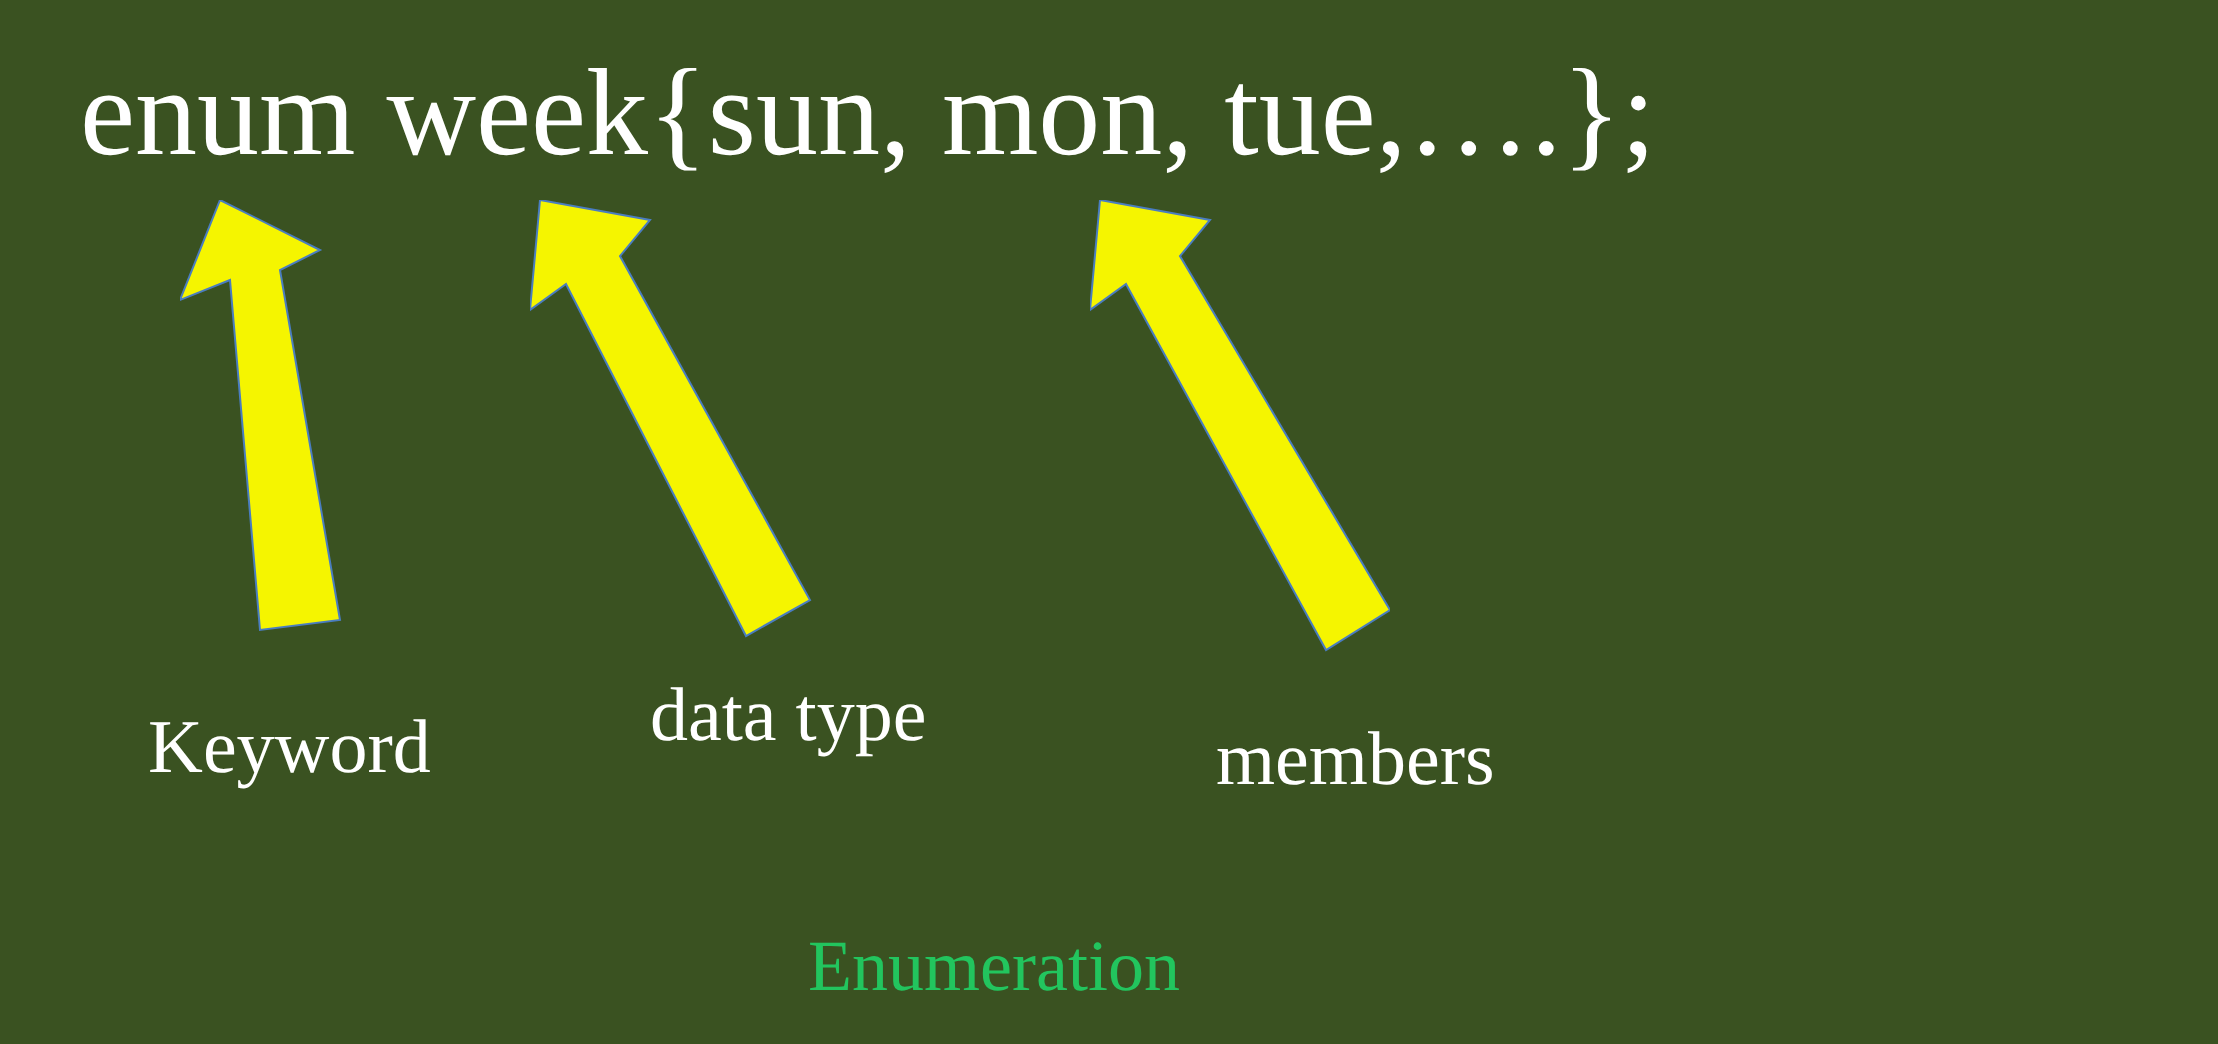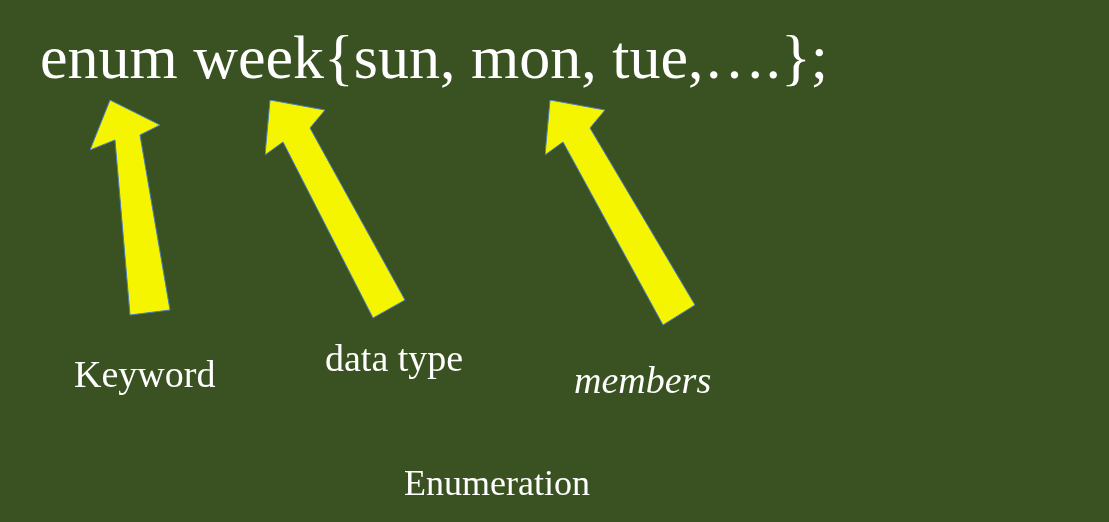--- a/index.html
+++ b/index.html
@@ -30,21 +30,21 @@
       display: block;
     }
     .label {
       position: absolute;
       font-size: 38px;
       color: #ffffff;
     }
     .caption {
       position: absolute;
       font-size: 36px;
-      color: #ffffff;
+      color: #22c55e;
       font-family: Liberation Serif, serif;
     }
     .arrow1 {
       left: 90px;
       top: 100px;
     }
     .arrow2 {
       left: 265px;
       top: 100px;
     }
@@ -55,23 +55,22 @@
     .label1 {
       left: 62px;
       top: 352px;
       margin-left: 12px;
     }
     .label2 {
       left: 325px;
       top: 336px;
     }
     .label3 {
-      left: 574px;
+      left: 608px;
       top: 358px;
-      font-style: italic;
     }
     .caption-pos {
       left: 404px;
       top: 462px;
     }
   </style>
 </head>
 <body>
 
 <div class="code-line">enum week{sun, mon, tue,….};</div>

